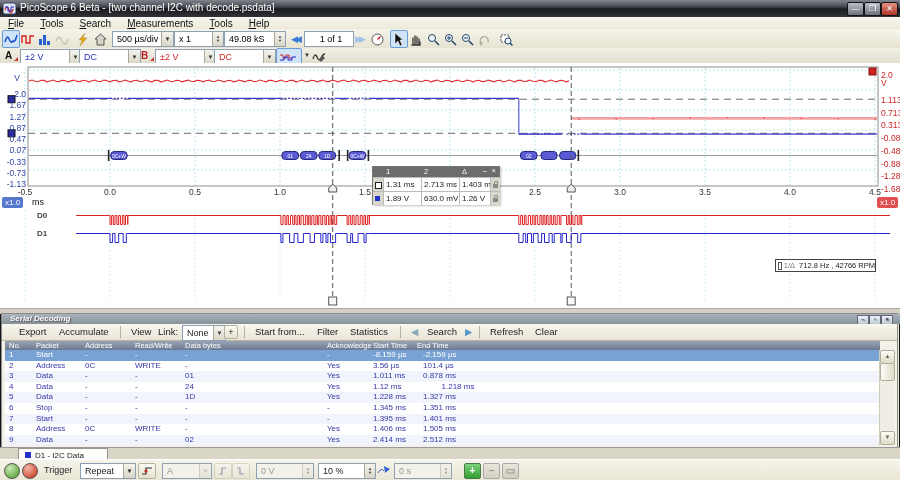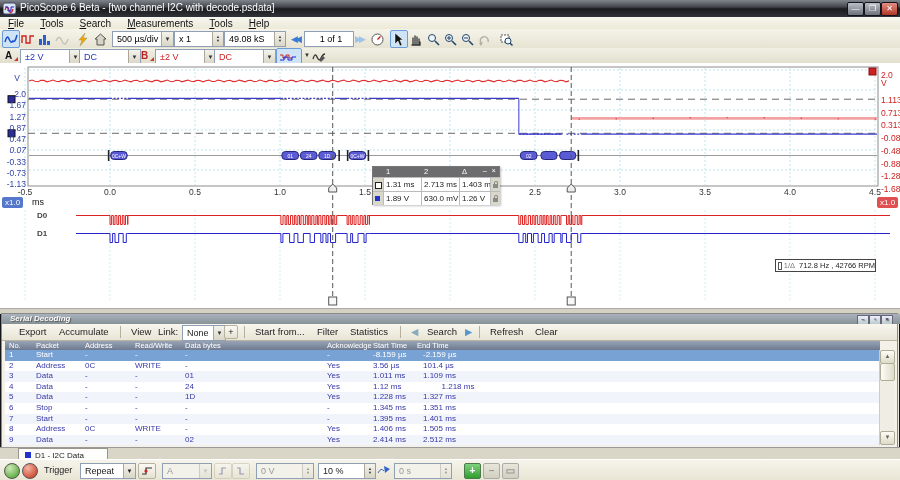--- a/index.html
+++ b/index.html
@@ -511,21 +511,21 @@
           <span style="left: 418px; width: 70px;">101.4 µs</span>
         </div>
         <div class="trow alt" style="top: 21.2px;">
           <span style="left: 4px; width: 26px;">3</span>
           <span style="left: 31px; width: 48px;">Data</span>
           <span style="left: 80px; width: 49px;">-</span>
           <span style="left: 130px; width: 49px;">-</span>
           <span style="left: 180px; width: 141px;">01</span>
           <span style="left: 322px; width: 45px;">Yes</span>
           <span style="left: 368px; width: 49px;">1.011 ms</span>
-          <span style="left: 418px; width: 70px;">1.109 ms</span>
+          <span style="left: 418px; width: 70px;">0.878 ms</span>
         </div>
         <div class="trow" style="top: 31.8px;">
           <span style="left: 4px; width: 26px;">4</span>
           <span style="left: 31px; width: 48px;">Data</span>
           <span style="left: 80px; width: 49px;">-</span>
           <span style="left: 130px; width: 49px;">-</span>
           <span style="left: 180px; width: 141px;">24</span>
           <span style="left: 322px; width: 45px;">Yes</span>
           <span style="left: 368px; width: 49px;">1.12 ms</span>
           <span style="left: 418px; width: 70px; text-align: center;">1.218 ms</span>

